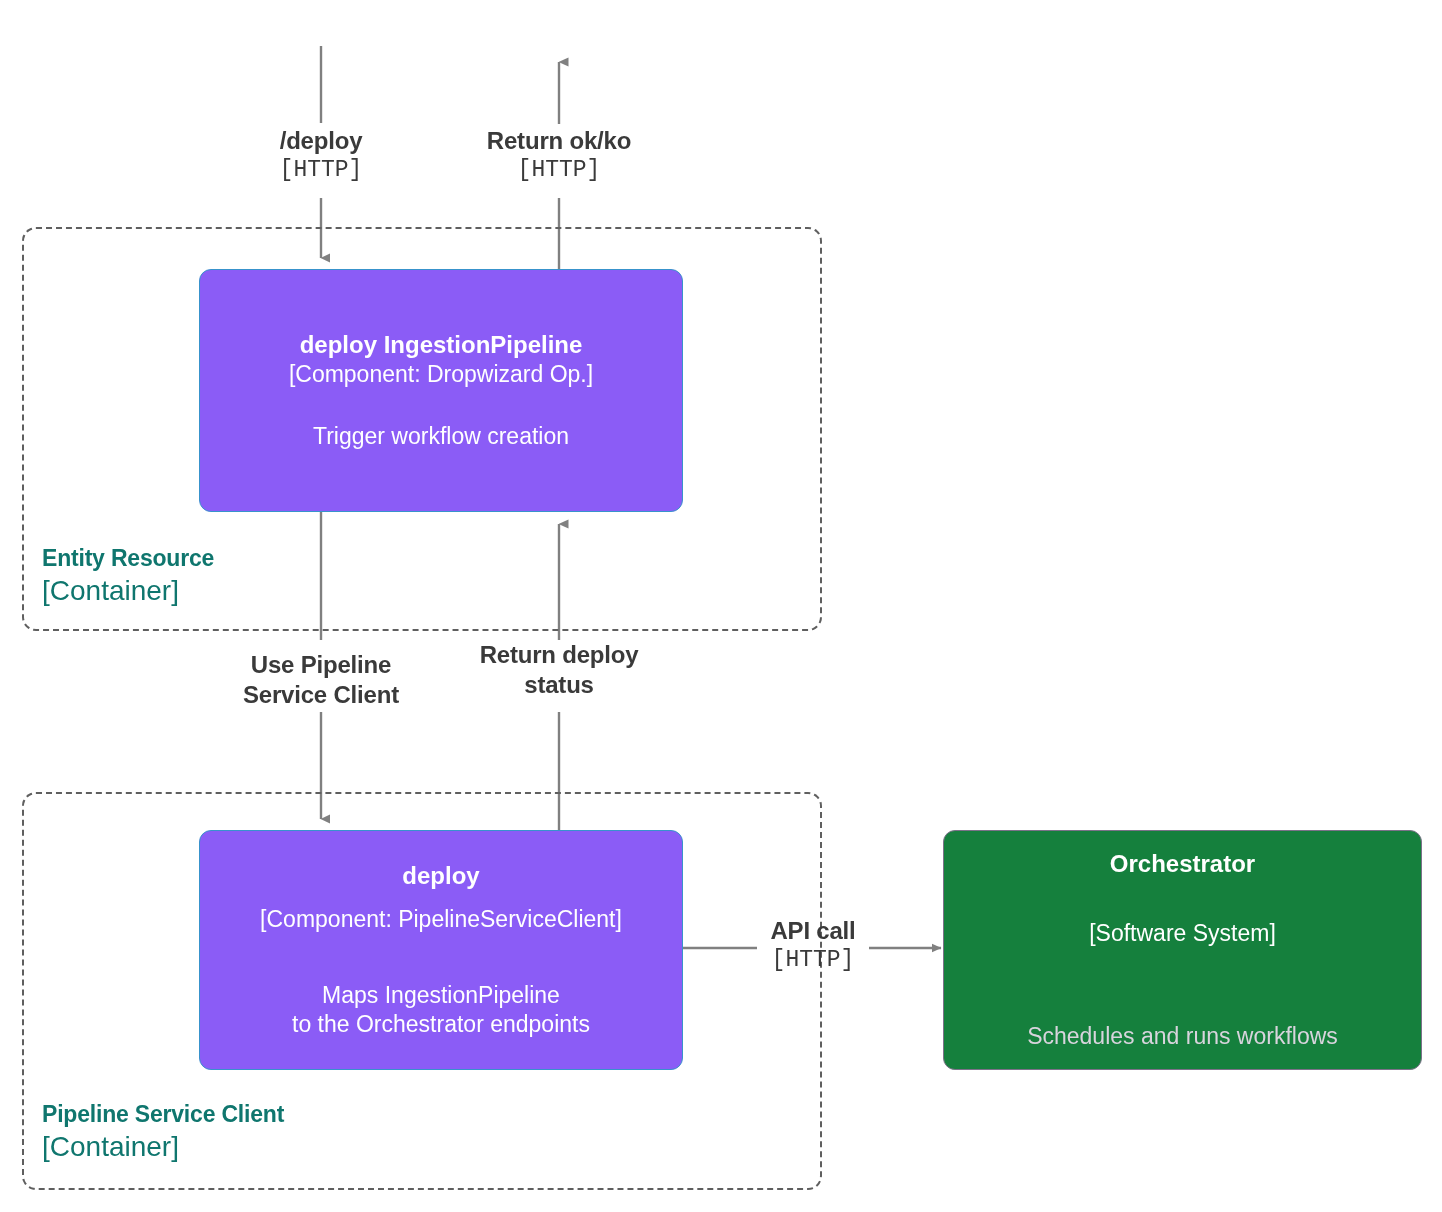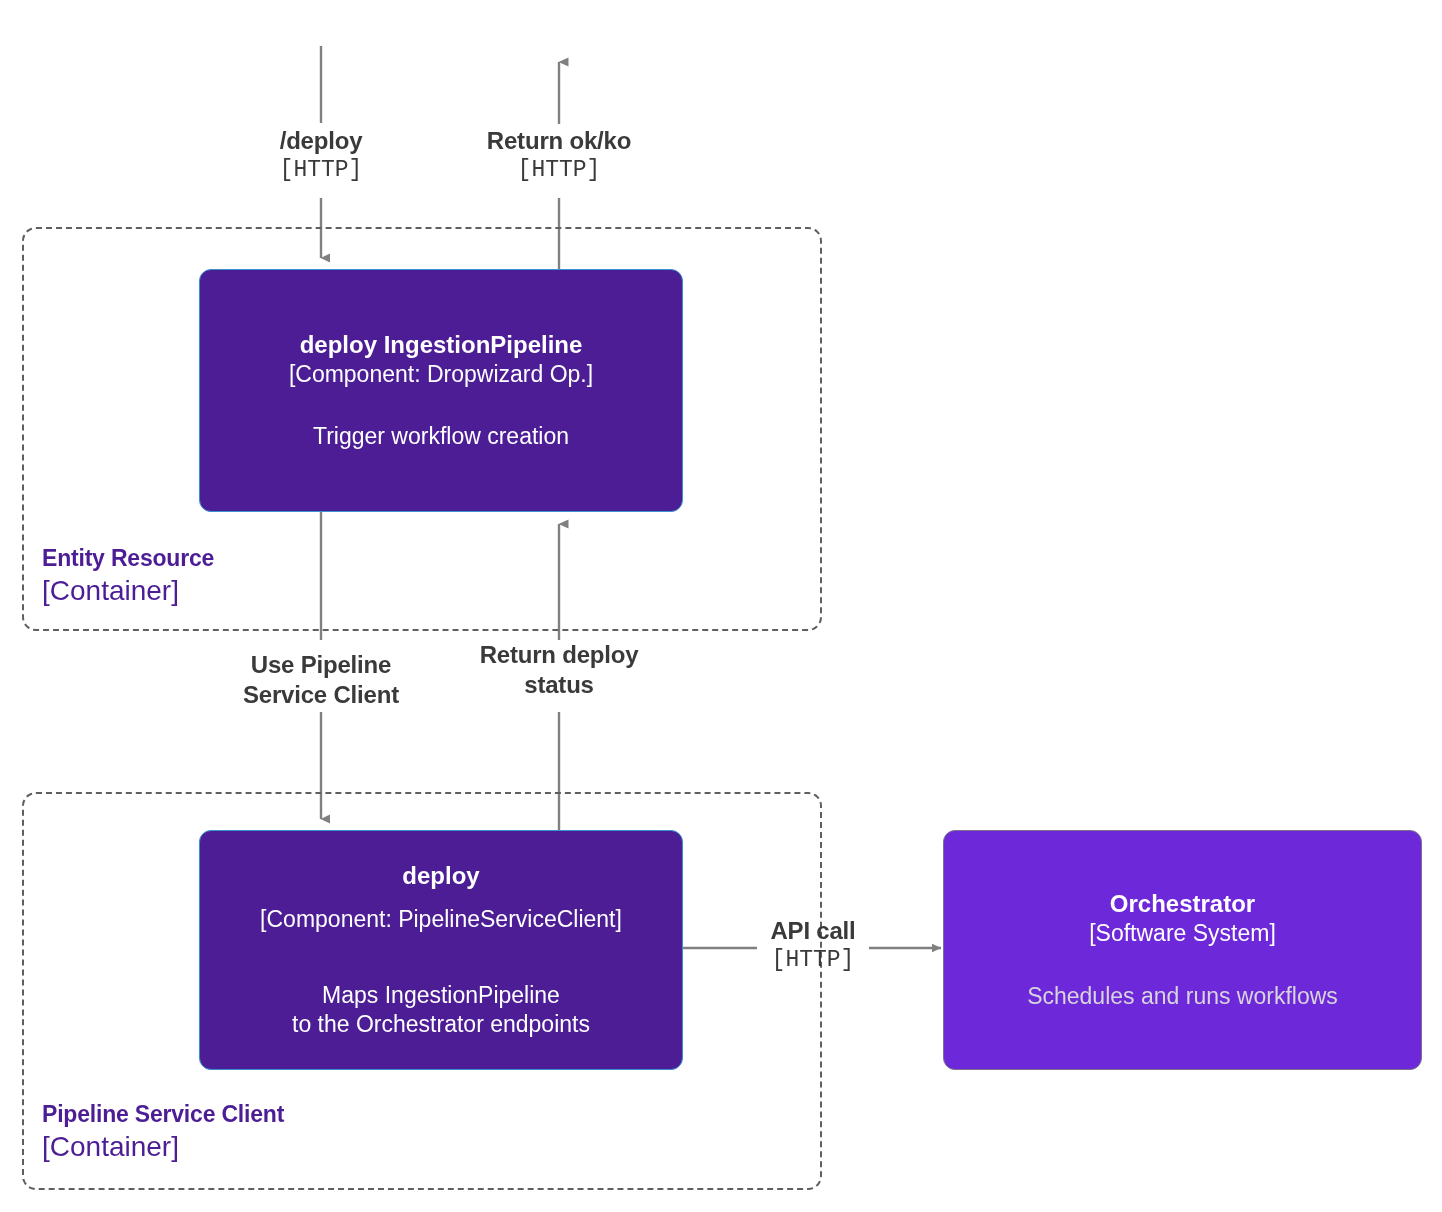--- a/index.html
+++ b/index.html
@@ -29,21 +29,21 @@
   
   .boundary {
     position: absolute;
     border: 2.5px dashed #5f5f5f;
     border-radius: 14px;
     box-sizing: border-box;
     background: transparent;
   }
   .boundary-label {
     position: absolute;
-    color: #4c1d95;
+    color: #0f766e;
     line-height: 1.28;
     white-space: nowrap;
   }
   .boundary-label .bl-name {
     font-size: 23px;
     font-weight: bold;
     letter-spacing: -0.2px;
   }
   .boundary-label .bl-type {
     font-size: 28px;
@@ -56,26 +56,27 @@
     box-sizing: border-box;
     border-radius: 12px;
     display: flex;
     flex-direction: column;
     align-items: center;
     justify-content: center;
     text-align: center;
     padding: 10px 12px;
   }
   .node.component {
-    background: #4c1d95;
+    background: #8b5cf6;
     border: 1.5px solid #3893cc;
   }
   .node.system {
-    background: #6d28d9;
+    background: #15803d;
     border: 1.5px solid #7c7189;
+    gap: 40px;
   }
   .node .n-title {
     font-size: 24px;
     font-weight: bold;
     color: #ffffff;
     line-height: 1.24;
   }
   .node .n-type {
     font-size: 23px;
     font-weight: normal;

